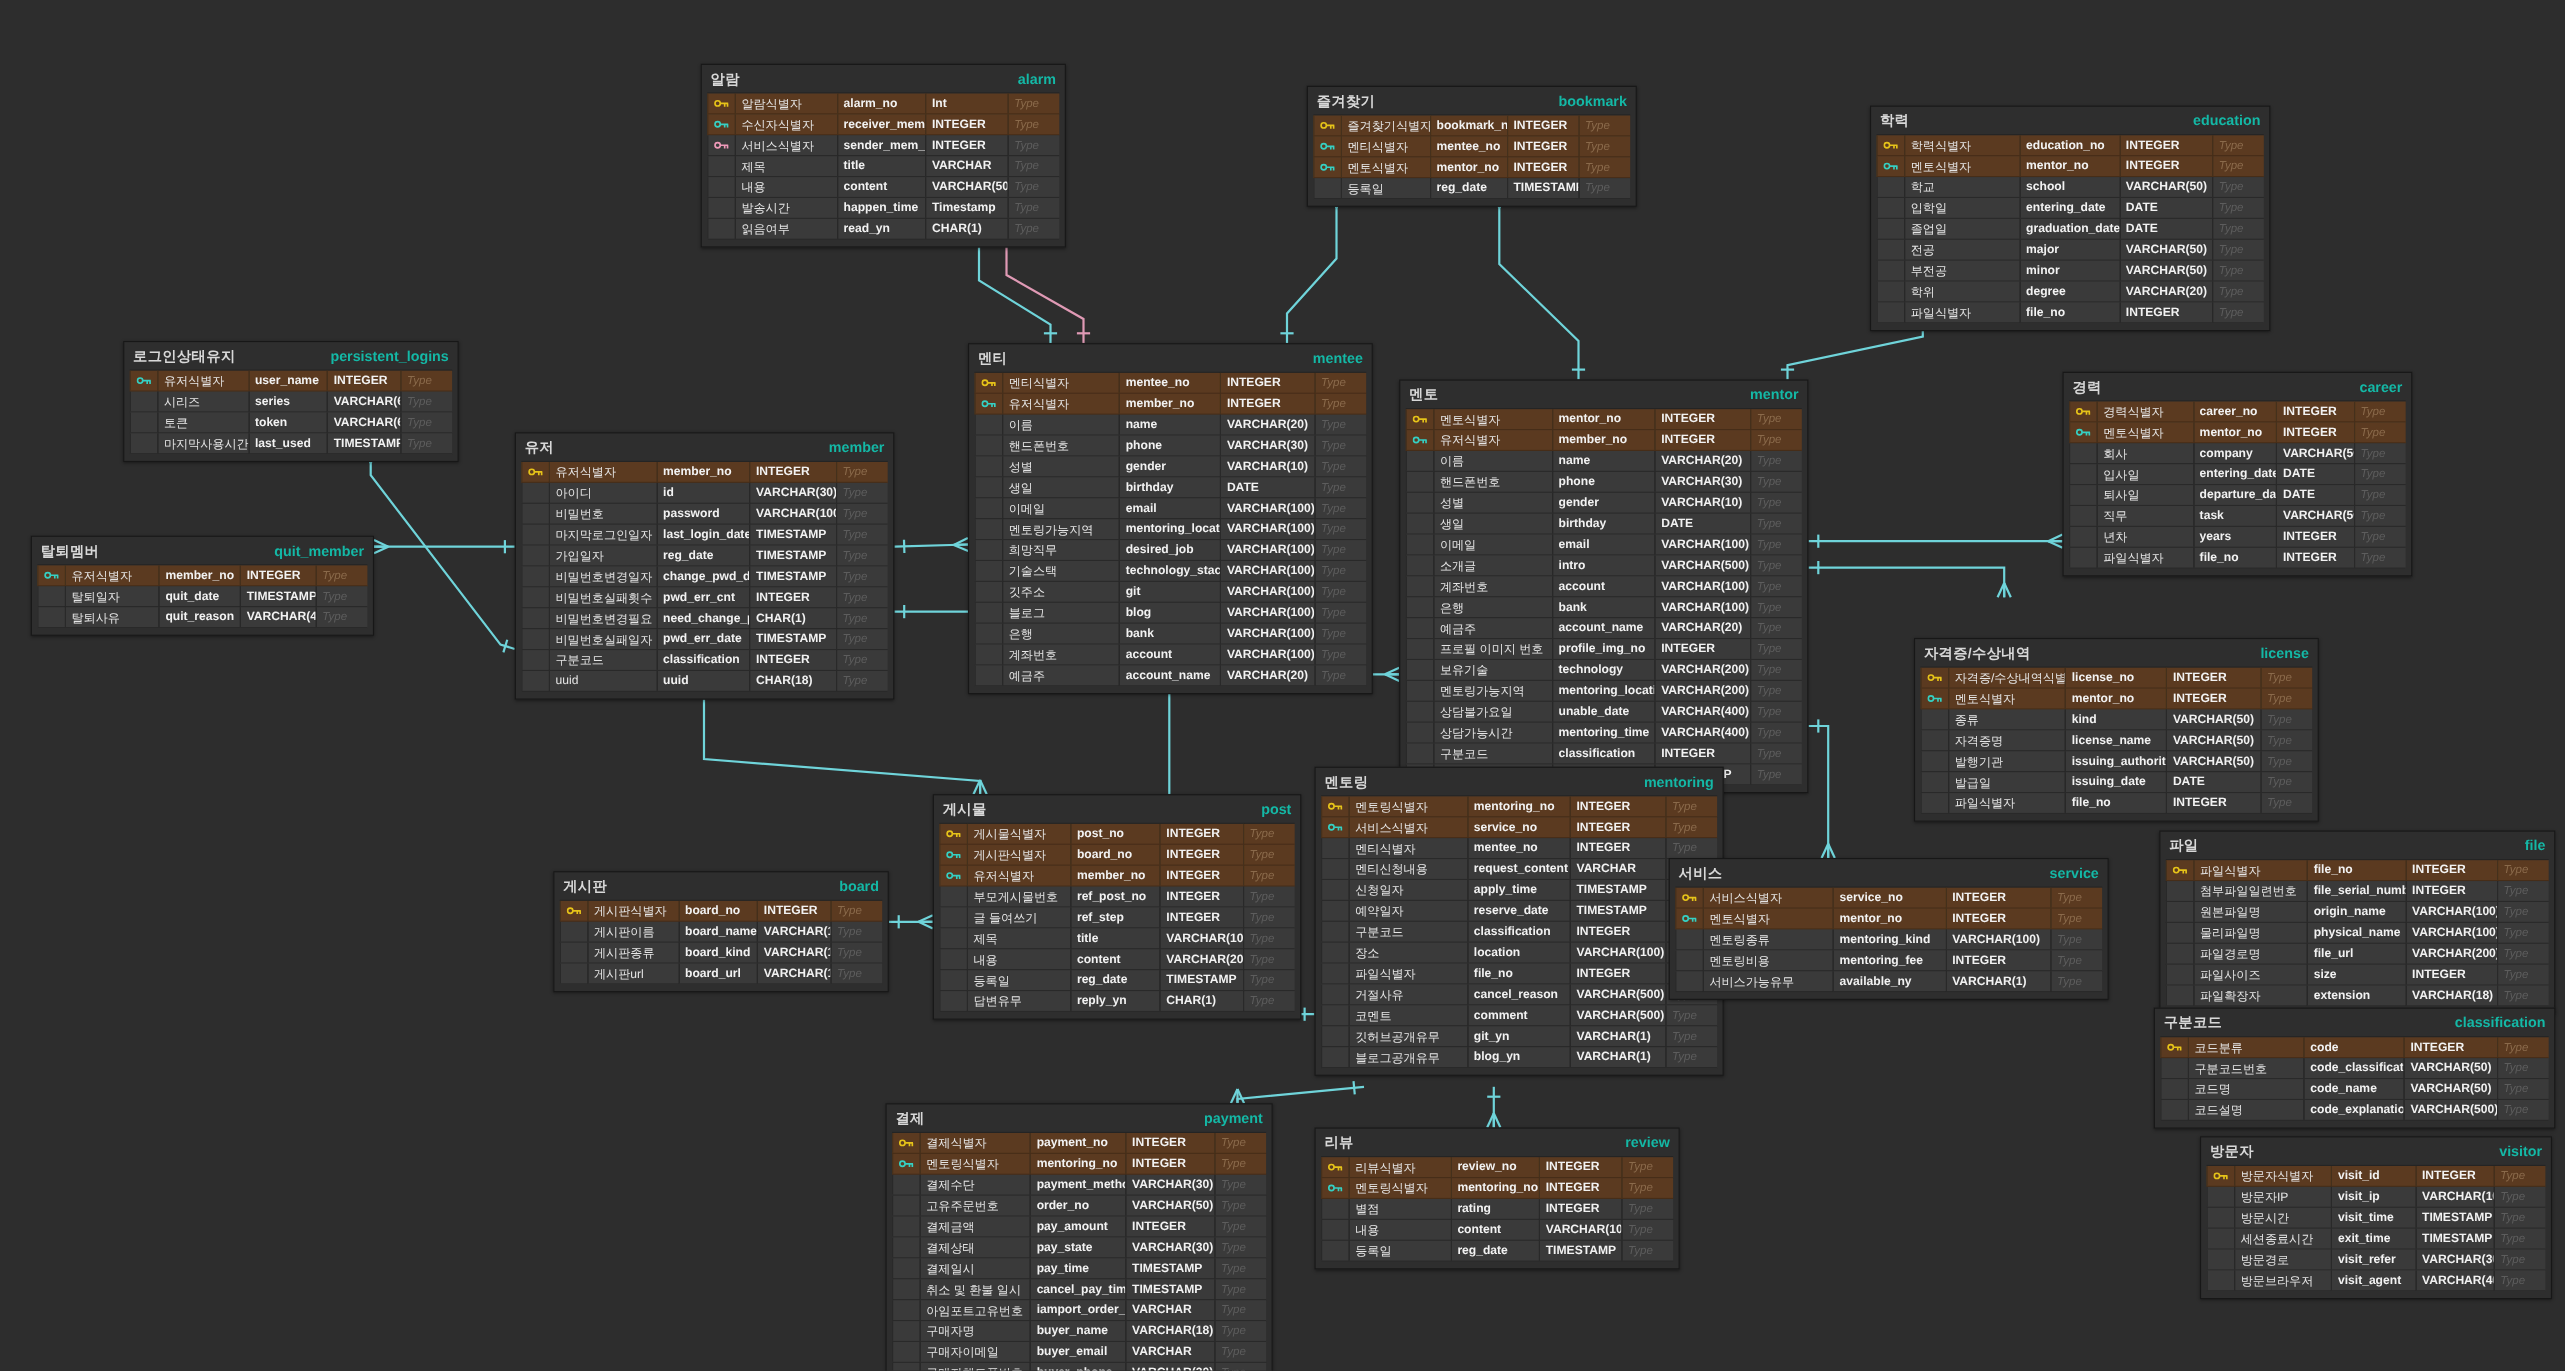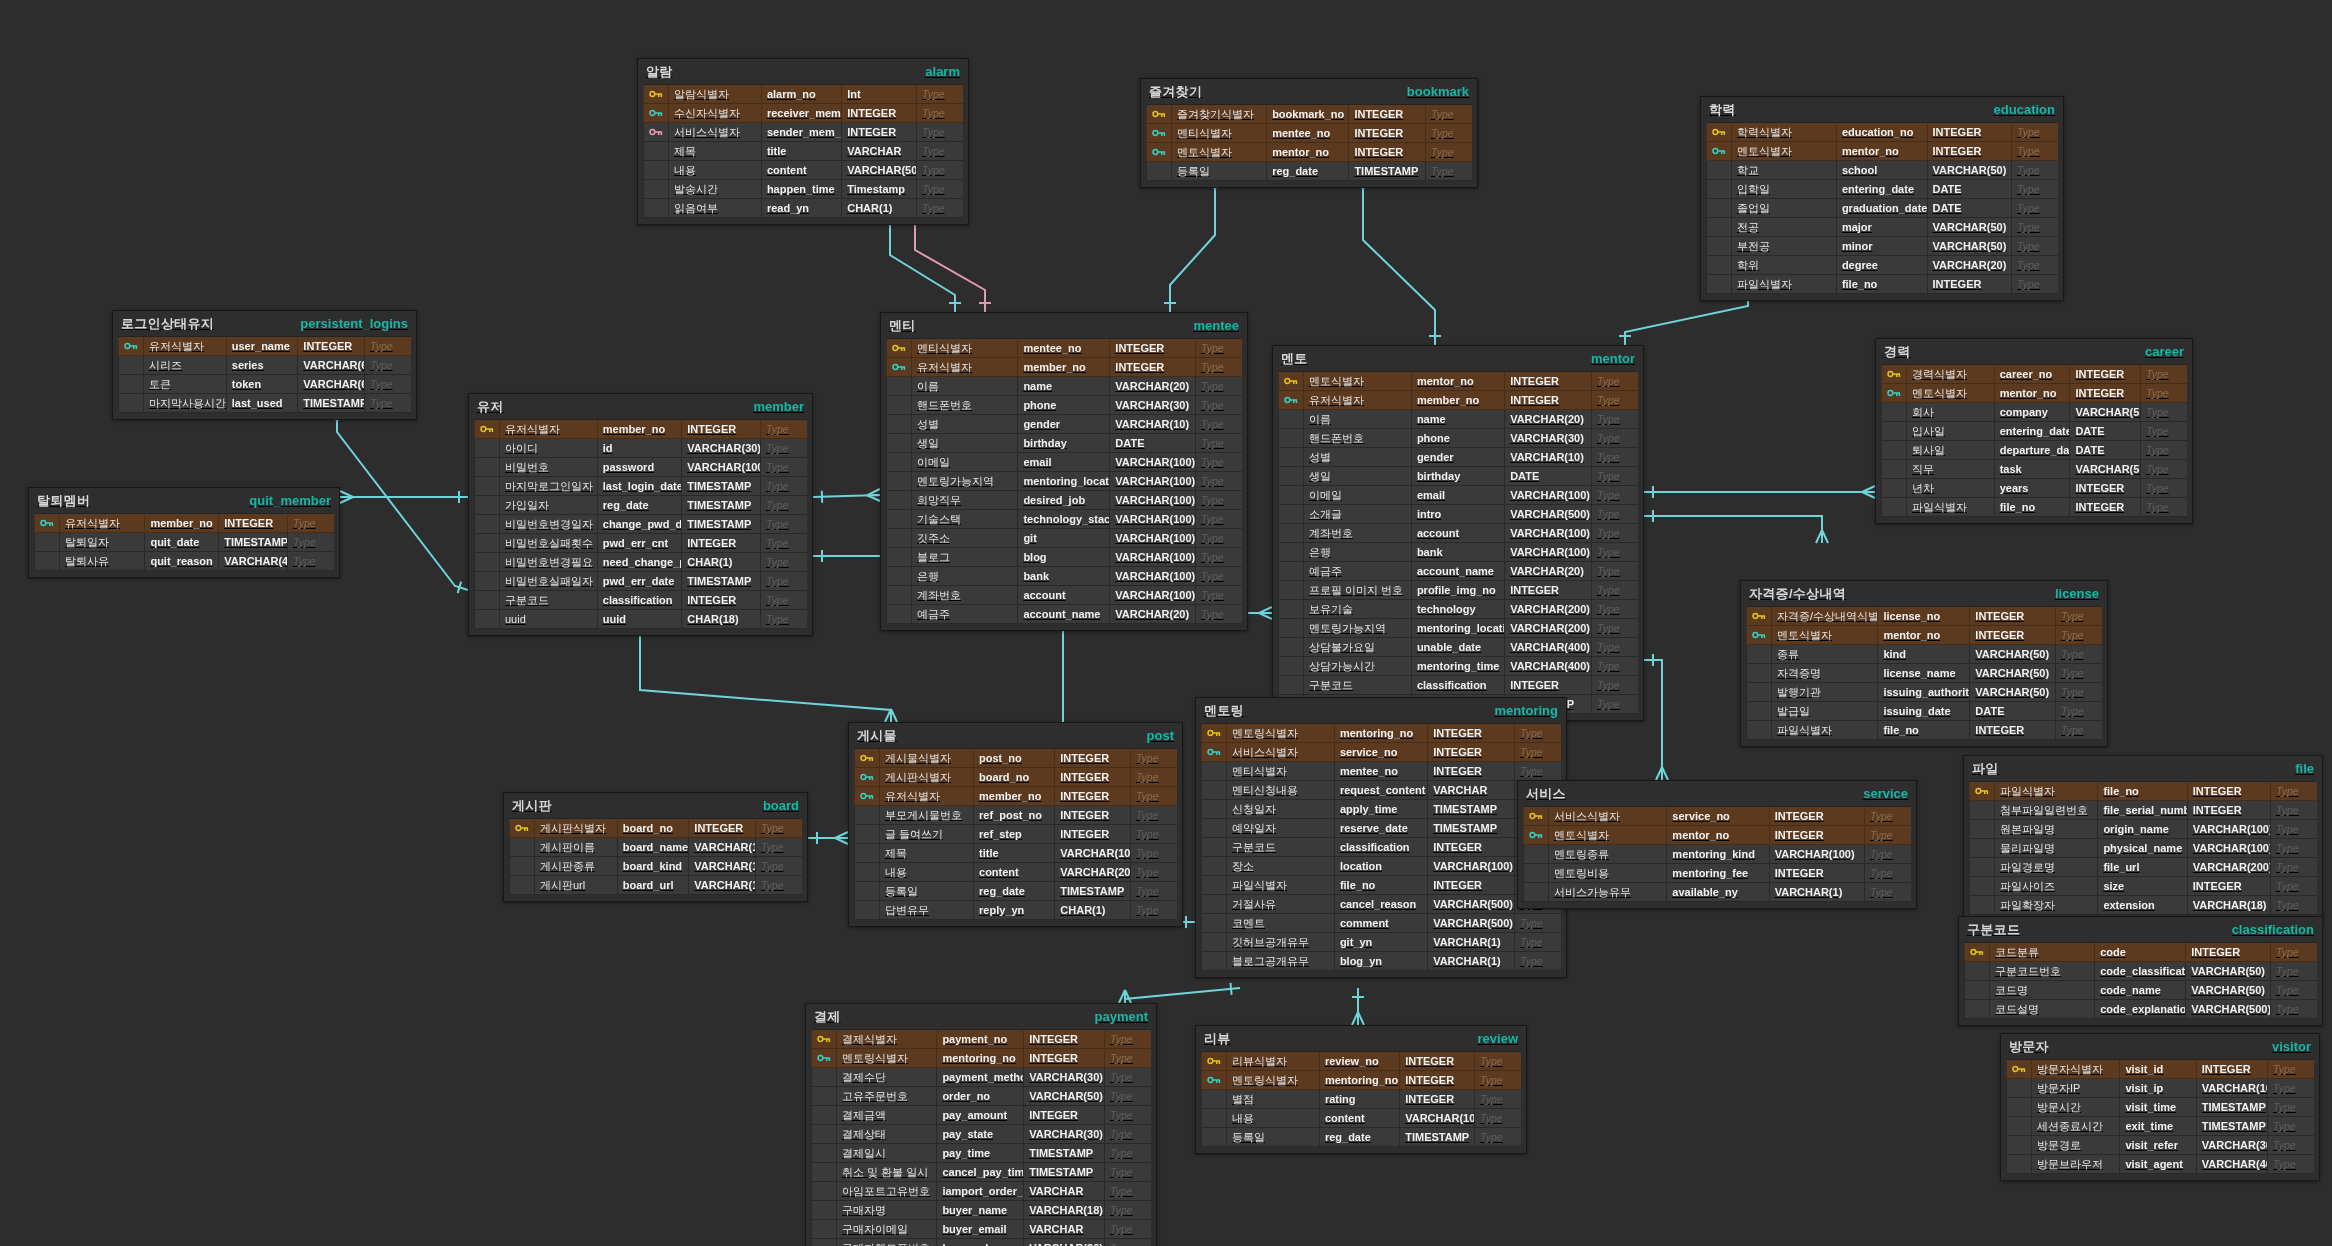--- a/index.html
+++ b/index.html
@@ -1,21 +1,21 @@
 <!DOCTYPE html>
 <html><head>
 <meta charset="utf-8">
 <style>
   html,body{margin:0;padding:0;background:#2d2d2d;}
   body{width:2332px;height:1246px;position:relative;overflow:hidden;
        font-family:"Liberation Sans","DejaVu Sans",sans-serif;}
   #canvas{position:absolute;inset:0;}
   #edges{position:absolute;left:0;top:0;z-index:1;}
   .tbl{position:absolute;z-index:2;background:#2e2e2e;border:1px solid #171717;
-       padding:0 5px 6px;box-sizing:border-box;box-shadow:0 1px 3px rgba(0,0,0,.45);text-decoration:underline;}
+       padding:0 5px 6px;box-sizing:border-box;box-shadow:0 1px 3px rgba(0,0,0,.45);}
   .tbl-h{display:flex;justify-content:space-between;align-items:center;height:25px;padding:0 3px;}
   .tbl-h .lname{color:#d8d8d8;font-size:13px;font-weight:bold;letter-spacing:.3px;}
   .tbl-h .pname{color:#14b8a6;font-size:13px;font-weight:bold;}
   .rows{border-top:1px solid #242424;}
   .row{display:grid;grid-template-columns:26px 1.18fr 1.02fr .95fr 46px;height:18px;
        background:#3a3a3a;border-bottom:1px solid #292929;font-size:11px;color:#e2e2e2;}
   .row>div{display:flex;align-items:center;padding:0 5px;border-right:1px solid #292929;
        border-left:1px solid #292929;margin-left:-1px;overflow:hidden;white-space:nowrap;}
   .row>div:first-child{margin-left:0;}
   .row.hl{background:#5b3a20;border-bottom-color:#46globe2d18;}
@@ -224,21 +224,21 @@
         </div>
         <div class="row">
           <div class="c-ico"></div>
           <div class="c-log">읽음여부</div>
           <div class="c-phys">read_yn</div>
           <div class="c-type">CHAR(1)</div>
           <div class="c-ph">Type</div>
         </div>
       </div>
     </div>
-    <div class="tbl" style="left: 1140px; top: 78px; width: 338px;">
+    <div class="tbl" style="left: 1188px; top: 78px; width: 300px;">
       <div class="tbl-h">
         <span class="lname">즐겨찾기</span>
         <span class="pname">bookmark</span>
       </div>
       <div class="rows">
         <div class="row hl">
           <div class="c-ico">
             <svg width="14" height="10" viewBox="0 0 14 10">
               <circle cx="3.4" cy="5" r="2.4" fill="none" stroke="#e6c319" stroke-width="1.5"></circle>
               <path d="M5.8 5 H13 M9.8 5 V8 M12.4 5 V8" fill="none" stroke="#e6c319" stroke-width="1.5"></path>

